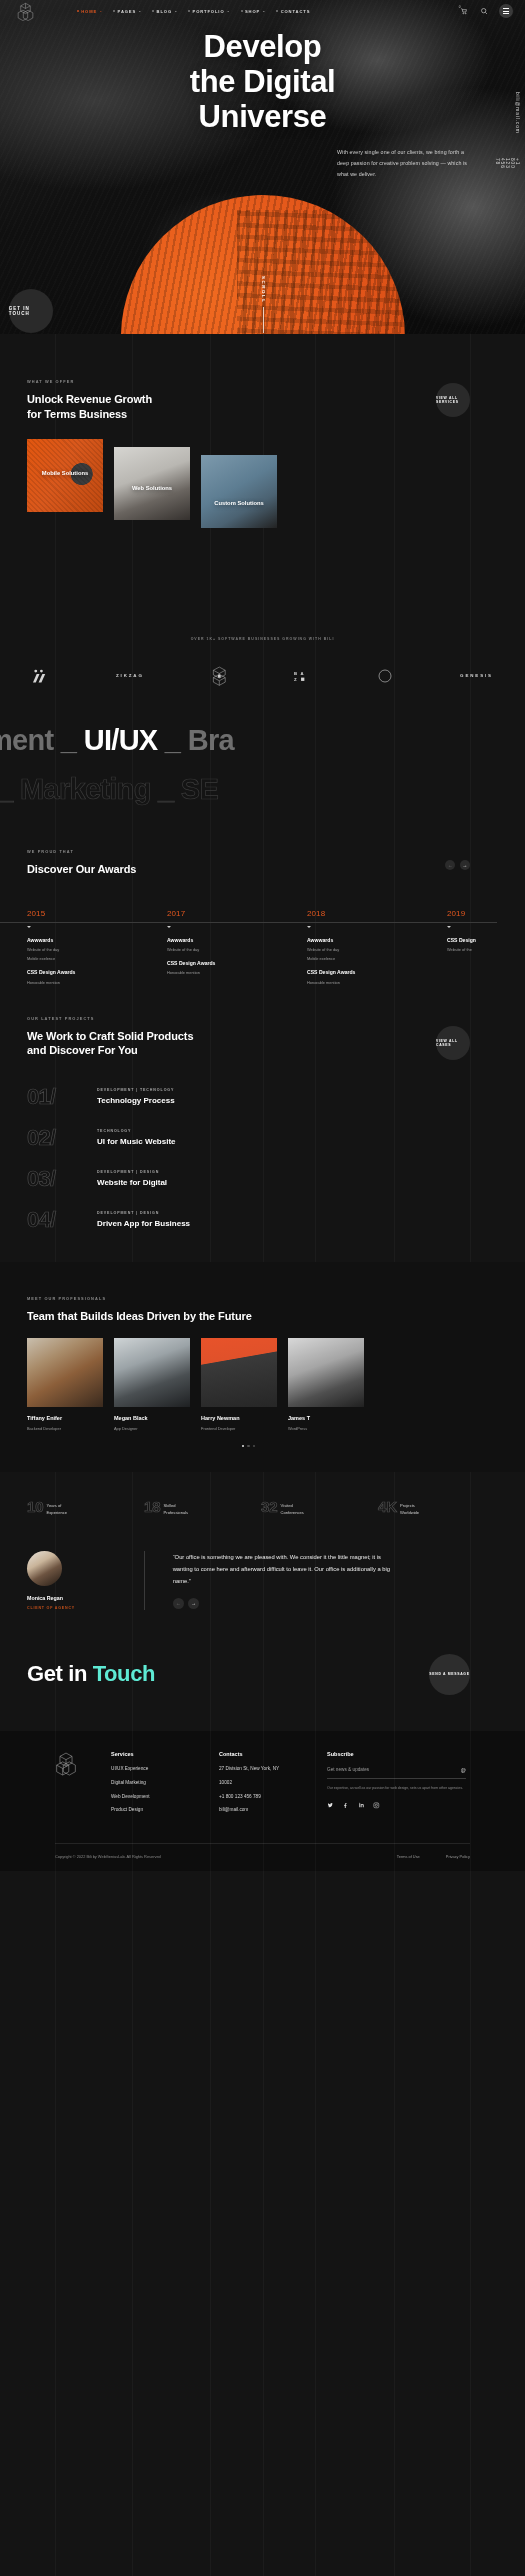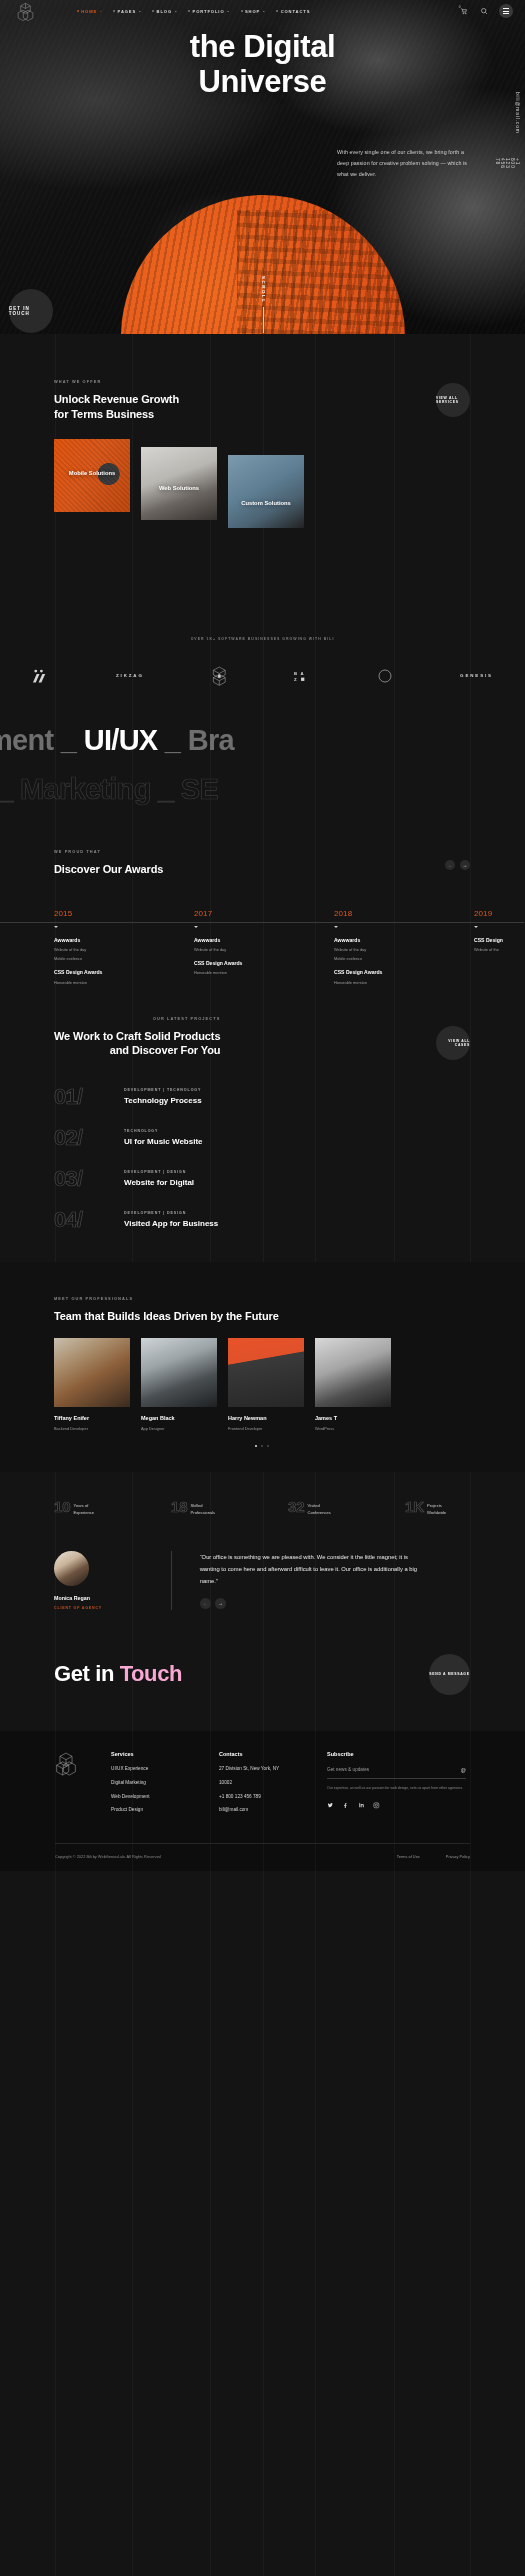--- a/index.html
+++ b/index.html
@@ -84,21 +84,21 @@
   .nav-right { margin-left:auto; display:flex; align-items:center; gap:9.5px; margin-right:11.7px; }
   .nav-ico { width:10.2px; height:10.2px; position:relative; color:#e9e9e9; cursor:pointer;
              display:flex; align-items:center; justify-content:center; }
   .cart-count { position:absolute; top:-0.7px; left:-0.7px; font-size:3.1px; color:#ccc; }
   .burger { width:14.6px; height:14.6px; border-radius:50%; background:#3a3a3a; display:flex;
             flex-direction:column; align-items:center; justify-content:center; gap:1.6px; cursor:pointer;}
   .burger span { display:block; width:5.8px; height:0.7px; background:#fff; }
 
   
   .sec { position:relative; z-index:2; }
-  .pad { padding-left:54px; padding-right:55px; }
+  .pad { padding-left:27px; padding-right:55px; }
   .eyebrow { font-size:3.9px; font-weight:700; letter-spacing:1.1px; color:#8c8c8c; text-transform:uppercase; }
   .h2 { font-size:11px; font-weight:700; line-height:1.32; letter-spacing:-0.1px; color:#fff; }
 
   
   .services { padding-top:45px; height:299px; }
   .svc-head { display:flex; align-items:flex-start; }
   .svc-btn { width:34px; height:34px; margin-left:auto; margin-top:4.4px; font-size:3.4px; letter-spacing:0.7px;}
   .svc-cards { position:relative; margin-top:17.5px; height:160px; }
   .svc-card { position:absolute; overflow:hidden; }
   .svc-card .cap { position:absolute; left:0; right:0; text-align:center; font-size:5.8px; font-weight:700; color:#fff;
@@ -146,21 +146,21 @@
   .aw-rule { height:0.7px; background:#3a3a3a; margin-top:4.4px; width:525px; margin-left:-55px; }
   .aw-caret { width:0; height:0; border-left:2.6px solid transparent; border-right:2.6px solid transparent;
               border-top:2.9px solid #cfcfcf; margin-top:2.9px; }
   .aw-items { display:flex; margin-top:8.8px; }
   .aw-item-title { font-size:5.1px; font-weight:700; color:#fff; }
   .aw-item-sub { font-size:3.9px; color:#9a9a9a; margin-top:4.4px; }
   .aw-gap { height:8px; }
 
   
   .projects { padding-top:31px; }
-  .pr-head { display:flex; align-items:flex-start;text-align:right; }
+  .pr-head { display:flex; align-items:flex-start; }
   .pr-btn { width:34px; height:34px; margin-left:auto; margin-top:10.2px; font-size:3.4px; letter-spacing:0.7px; }
   .pr-list { margin-top:16px; }
   .pr-row { display:flex; align-items:center; height:41px; }
   .pr-num { font-size:22px; font-weight:700; color:transparent; -webkit-text-stroke:0.7px #4a4a4a;
             width:70px; letter-spacing:-0.7px; }
   .pr-cat { font-size:3.6px; font-weight:700; letter-spacing:0.9px; color:#a6a6a6; text-transform:uppercase; }
   .pr-title { font-size:8px; font-weight:700; color:#fff; margin-top:4.4px; }
 
   
   .team { background:#111; padding-top:34px; padding-bottom:25px; margin-top:22px; }
@@ -191,21 +191,21 @@
   .ts-name { font-size:5.3px; font-weight:700; margin-top:9.5px; }
   .ts-role { font-size:3.6px; font-weight:700; letter-spacing:0.8px; color:#c4501a; margin-top:4.4px; }
   .ts-div { width:0.7px; background:#3a3a3a; margin-right:28px; }
   .ts-quote { font-size:5.8px; line-height:2.1; color:#ececec; max-width:219px; }
   .ts-arrows { display:flex; gap:4.4px; margin-top:10.2px; }
   .ts-arrows .arrow { width:11px; height:11px; }
 
   
   .touch { padding-top:44px; padding-bottom:36px; display:flex; align-items:center; }
   .touch-t { font-size:22px; font-weight:700; letter-spacing:-0.4px; color:#fff; }
-  .touch-t .ghost { color:#f9a8d4; }
+  .touch-t .ghost { color:#5eead4; }
   .touch-btn { width:41px; height:41px; margin-left:auto; font-size:3.4px; letter-spacing:0.7px; background:#2d2d2d; }
 
   
   .footer { background:#0d0d0d; padding:20.4px 55px 0; }
   .f-grid { display:flex; }
   .f-logo { width:22px; height:25px; opacity:.8; margin-right:34px; }
   .f-col { width:108px; flex:0 0 108px; }
   .f-col.sub { width:139px; flex:0 0 139px; }
   .f-h { font-size:5.5px; font-weight:700; color:#fff; }
   .f-link { font-size:4.7px; color:#d6d6d6; margin-top:8.8px; cursor:pointer; }
@@ -300,20 +300,21 @@
         <div class="burger">
           <span></span>
             <span></span>
             <span></span>
         </div>
       </div>
     </div>
 
     <div class="hero-inner">
       <div class="hero-title">
+        <div>Develop</div>
         <div>the Digital</div>
         <div>Universe</div>
       </div>
       <div class="hero-desc">With every single one of our clients, we bring forth a deep passion for creative problem solving — which is what we deliver.</div>
       <div class="vert-text vert-mail">bili@mail.com</div>
       <div class="vert-text vert-phone">+1 800 123 456 78</div>
       <div class="scroll-wrap">
         <div class="scroll-lbl">SCROLL</div>
         <div class="scroll-line"></div>
       </div>
@@ -504,21 +505,21 @@
         <div class="pr-num">03/</div>
         <div>
           <div class="pr-cat">DEVELOPMENT | DESIGN</div>
           <div class="pr-title">Website for Digital</div>
         </div>
       </div>
       <div class="pr-row">
         <div class="pr-num">04/</div>
         <div>
           <div class="pr-cat">DEVELOPMENT | DESIGN</div>
-          <div class="pr-title">Visited App for Business</div>
+          <div class="pr-title">Driven App for Business</div>
         </div>
       </div>
     </div>
   </div>
 
   <div class="sec team pad">
     <div class="eyebrow">MEET OUR PROFESSIONALS</div>
     <div class="h2" style="margin-top:8px">Team that Builds Ideas Driven by the Future</div>
     <div class="team-cards">
       <div class="tm">
@@ -565,21 +566,21 @@
       </div>
     </div>
     <div class="st">
       <div class="st-num">32</div>
       <div class="st-lbl">
         <div>Visited</div>
         <div>Conferences</div>
       </div>
     </div>
     <div class="st">
-      <div class="st-num">1K</div>
+      <div class="st-num">4K</div>
       <div class="st-lbl">
         <div>Projects</div>
         <div>Worldwide</div>
       </div>
     </div>
   </div>
 
   <div class="sec testi pad">
     <div class="ts-left">
       <div class="ts-ava"></div>

